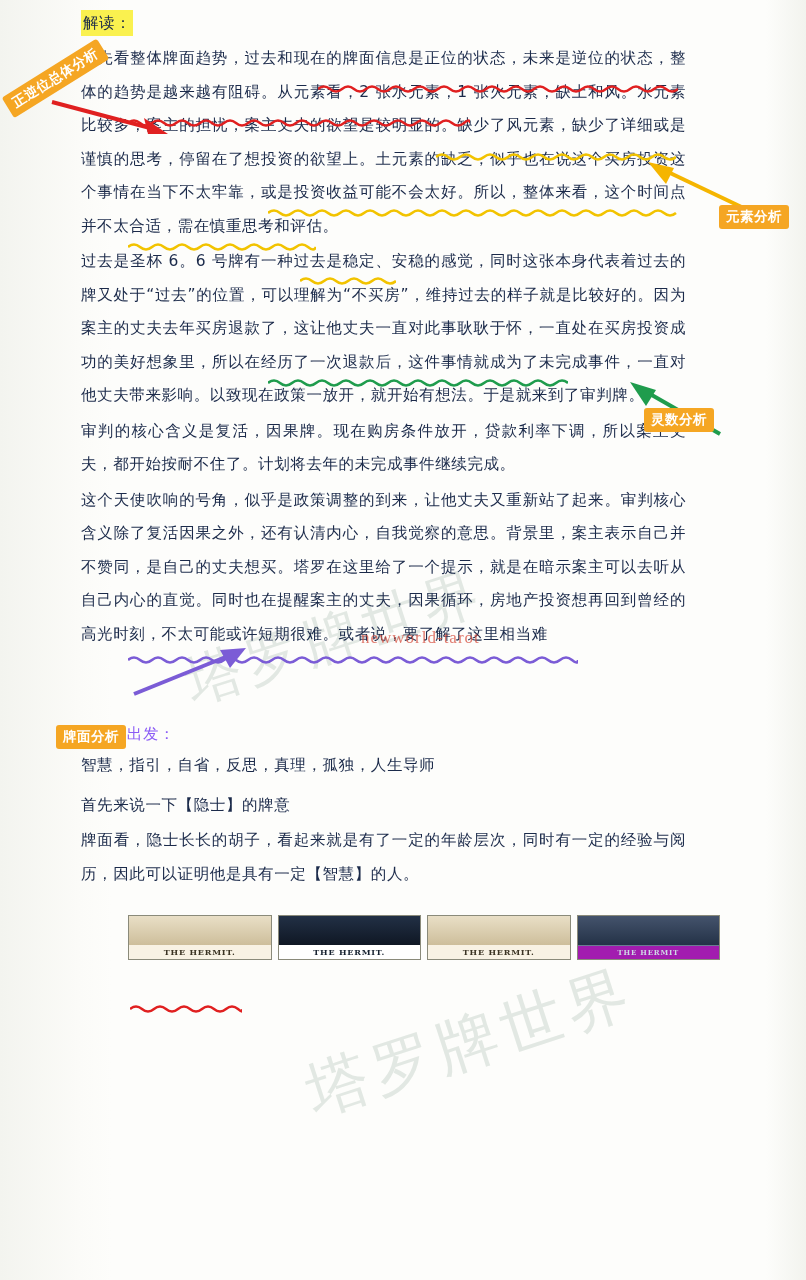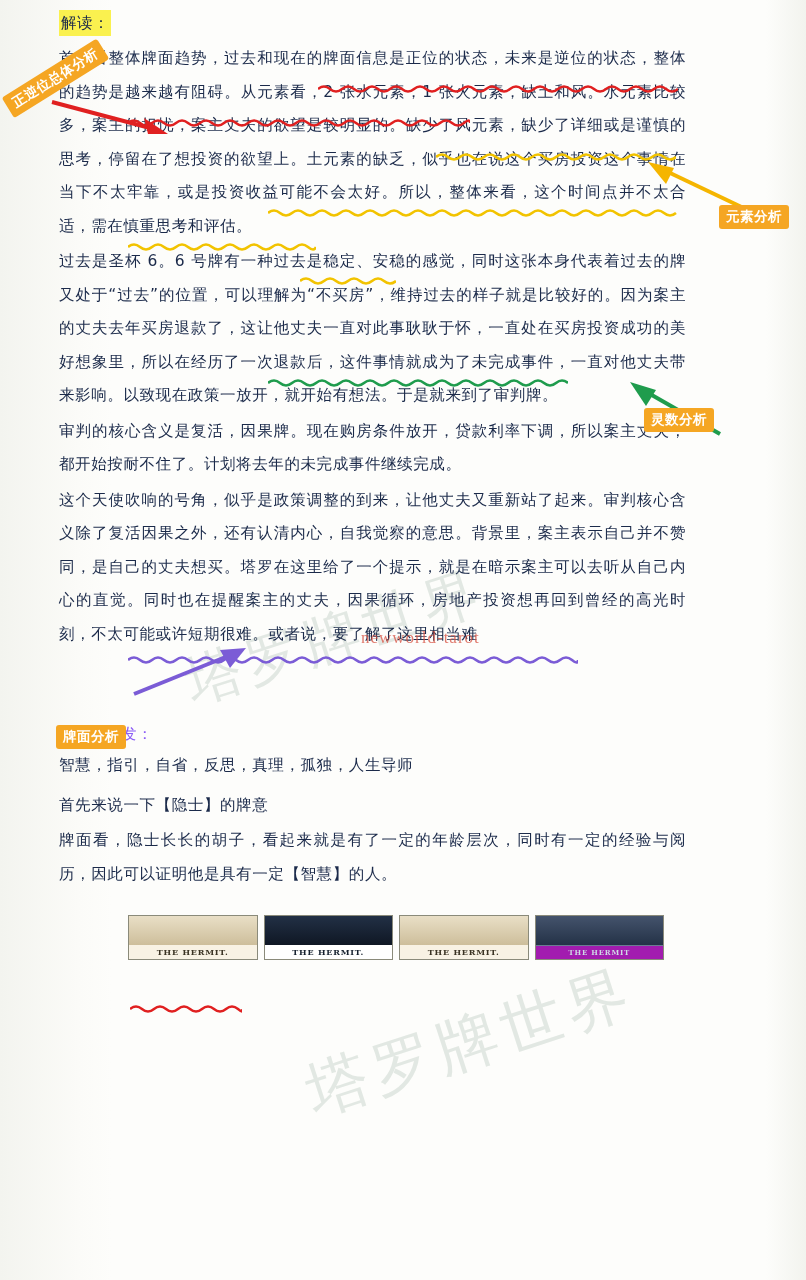--- a/index.html
+++ b/index.html
@@ -31,21 +31,21 @@
     position: absolute;
     right: 0; top: 0; bottom: 0;
     width: 40px;
     background: linear-gradient(to left, #f2f3ee 0%, #fdfdfb 100%);
     pointer-events: none;
   }
 
   .content {
     position: relative;
     z-index: 2;
-    padding: 10px 120px 0 59px;
+    padding: 10px 120px 0 81px;
   }
 
   .para {
     font-size: 15.5px;
     line-height: 33.5px;
     color: #1b2a4a;
     letter-spacing: 0.6px;
     margin: 0 0 2px 0;
     text-align: justify;
     font-family: "DejaVu Sans", "Liberation Sans", sans-serif;
@@ -102,21 +102,21 @@
     position: absolute;
     z-index: 7;
     pointer-events: none;
   }
 
   
   .cards {
     position: absolute;
     left: 128px;
     top: 915px;
-    width: 536px;
+    width: 592px;
     height: 45px;
     display: flex;
     gap: 6px;
     z-index: 3;
   }
   .card {
     flex: 1;
     border: 1px solid #8a8a7a;
     background: #f6efe0;
     position: relative;

